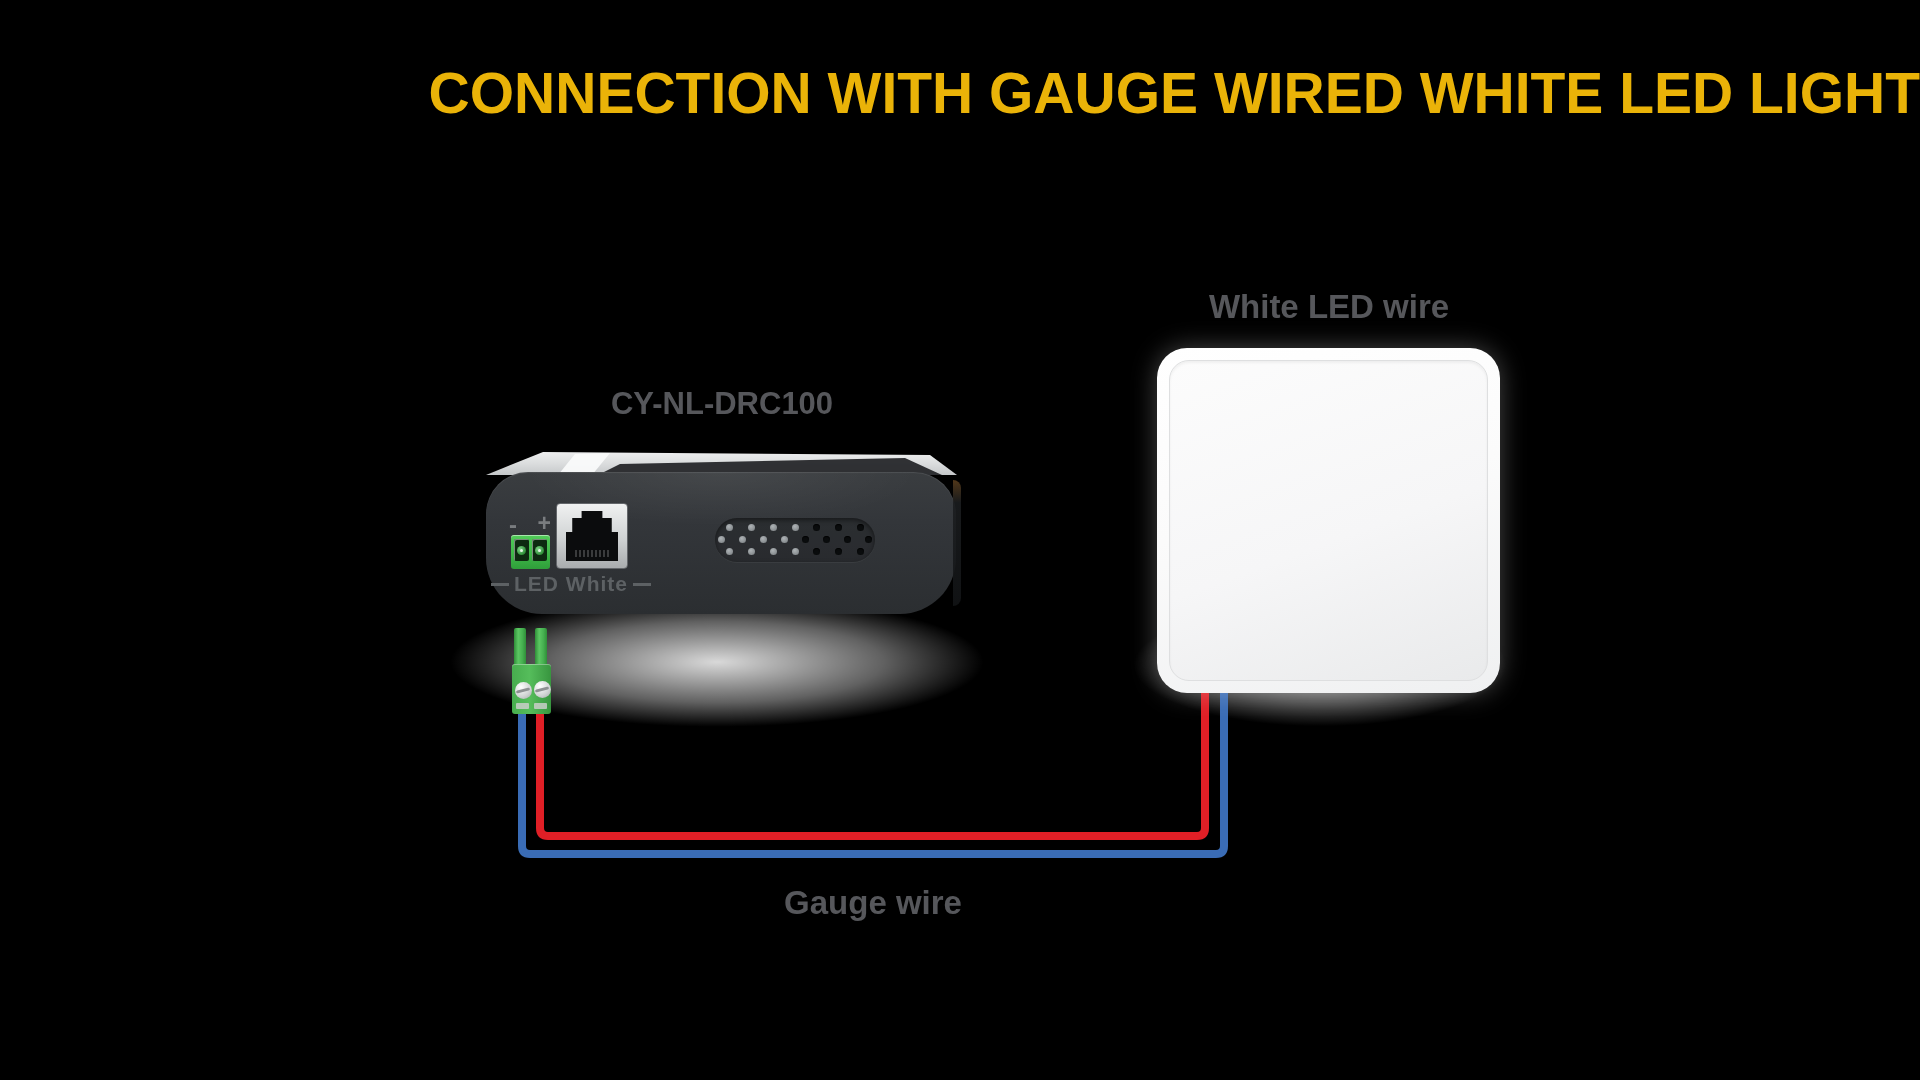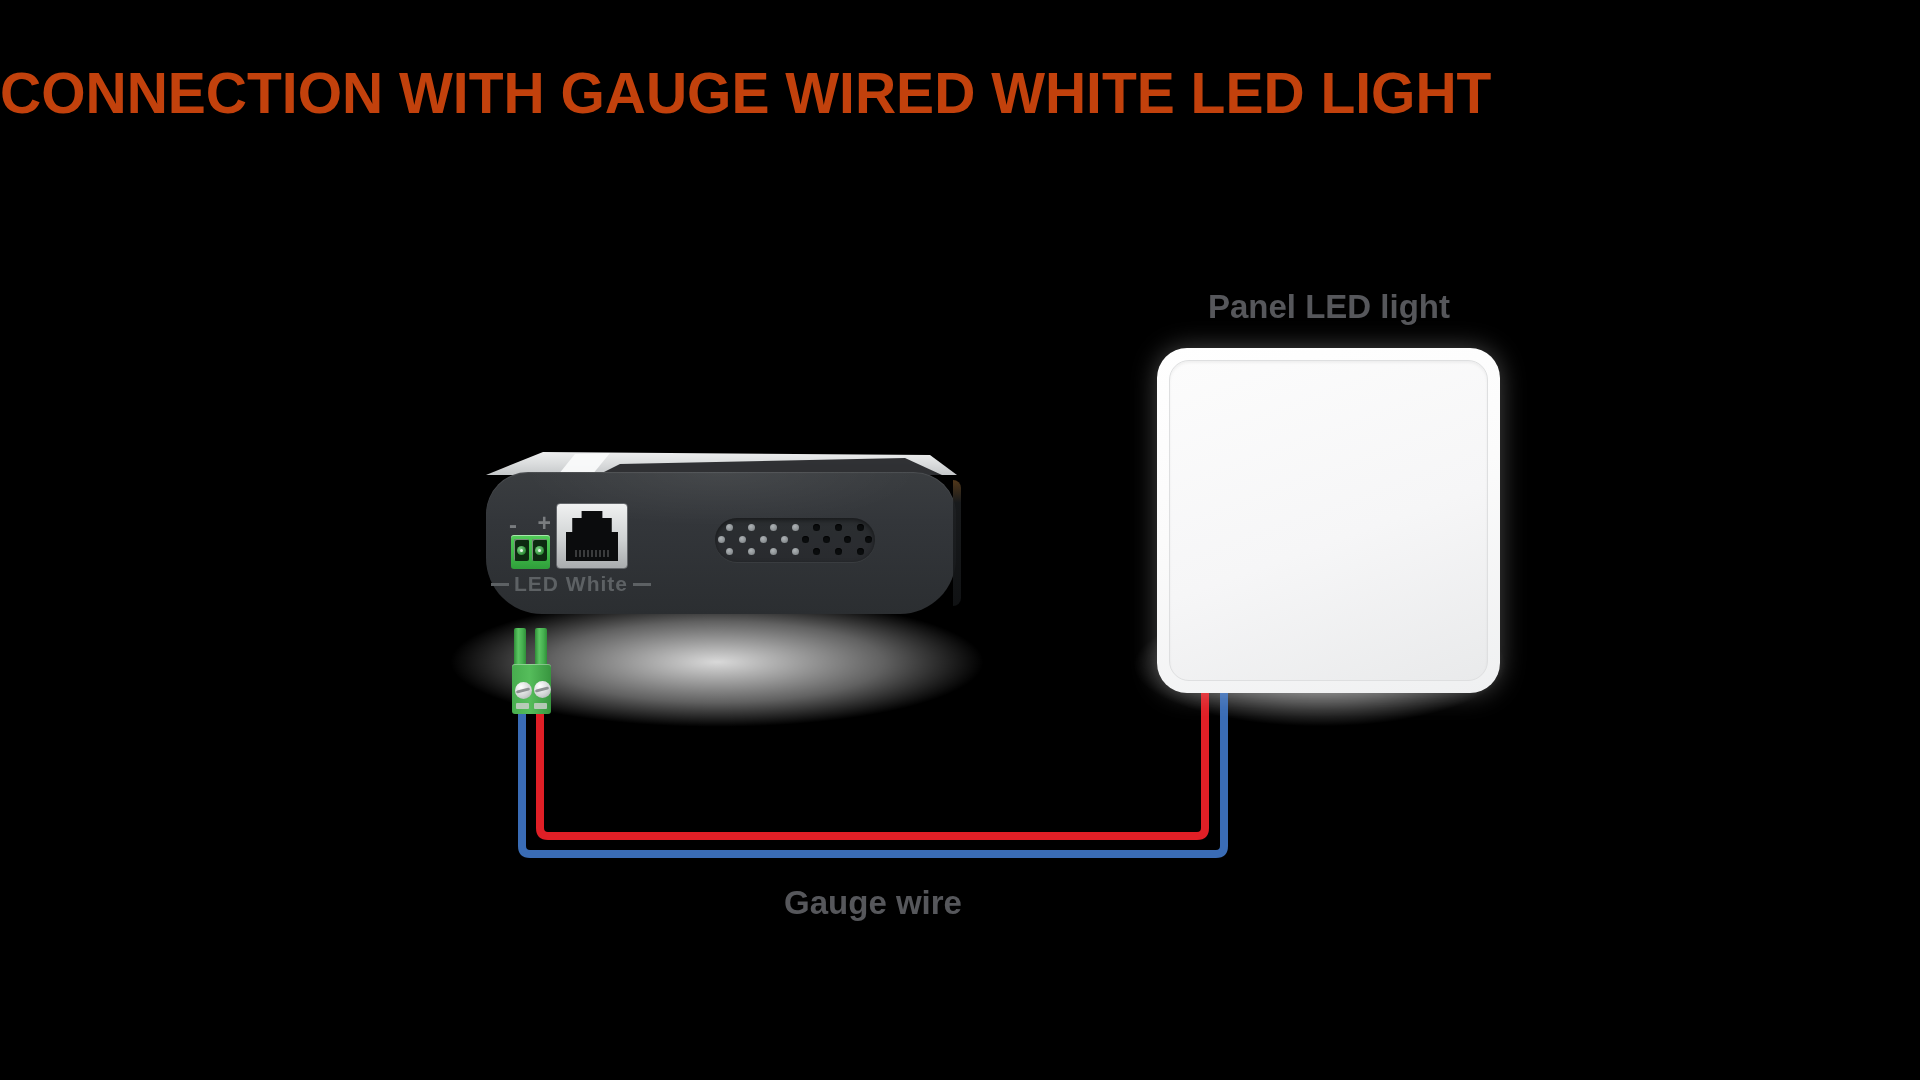--- a/index.html
+++ b/index.html
@@ -1,22 +1,22 @@
 <!DOCTYPE html>
 <html><head>
 <meta charset="utf-8">
 <style>
   html,body{margin:0;padding:0;background:#000;}
   .stage{position:relative;width:1920px;height:1080px;background:#000;overflow:hidden;
          font-family:"Liberation Sans", sans-serif;}
   .abs{position:absolute;}
 
   
-  .title{left:0;right:0;top:60px;text-align:left;font-size:57px;font-weight:bold;
-         color:#c2410c;letter-spacing:0px;white-space:nowrap;}
+  .title{left:0;right:0;top:60px;text-align:right;font-size:57px;font-weight:bold;
+         color:#eab308;letter-spacing:0px;white-space:nowrap;}
   .lbl{font-weight:bold;color:#56575b;text-align:center;white-space:nowrap;}
   .model-label{left:572px;top:386px;width:300px;font-size:31px;}
   .ledlight-label{left:1179px;top:288px;width:300px;font-size:33px;}
   .gauge-label{left:723px;top:884px;width:300px;font-size:33px;}
 
   
   .glow-device{left:347px;top:572px;width:740px;height:180px;
     background:radial-gradient(ellipse 50% 50% at 50% 50%,rgba(255,255,255,.85) 0%,rgba(255,255,255,.38) 45%,rgba(255,255,255,0) 72%);}
   .glow-panel{left:1060px;top:580px;width:520px;height:170px;
     background:radial-gradient(ellipse 50% 50% at 50% 50%,rgba(255,255,255,.75) 0%,rgba(255,255,255,.3) 45%,rgba(255,255,255,0) 72%);}
@@ -184,16 +184,17 @@
       <div class="plug-screw k2"></div>
       <div class="plug-slot t1"></div>
       <div class="plug-slot t2"></div>
     </div>
   </div>
 
   <div class="abs panel">
     <div class="panel-inner"></div>
   </div>
 
-  <div class="abs lbl ledlight-label">Panel LED light</div>
+  <div class="abs lbl model-label">CY-NL-DRC100</div>
+  <div class="abs lbl ledlight-label">White LED wire</div>
   <div class="abs lbl gauge-label">Gauge wire</div>
 
 </div>
 
 </body></html>

